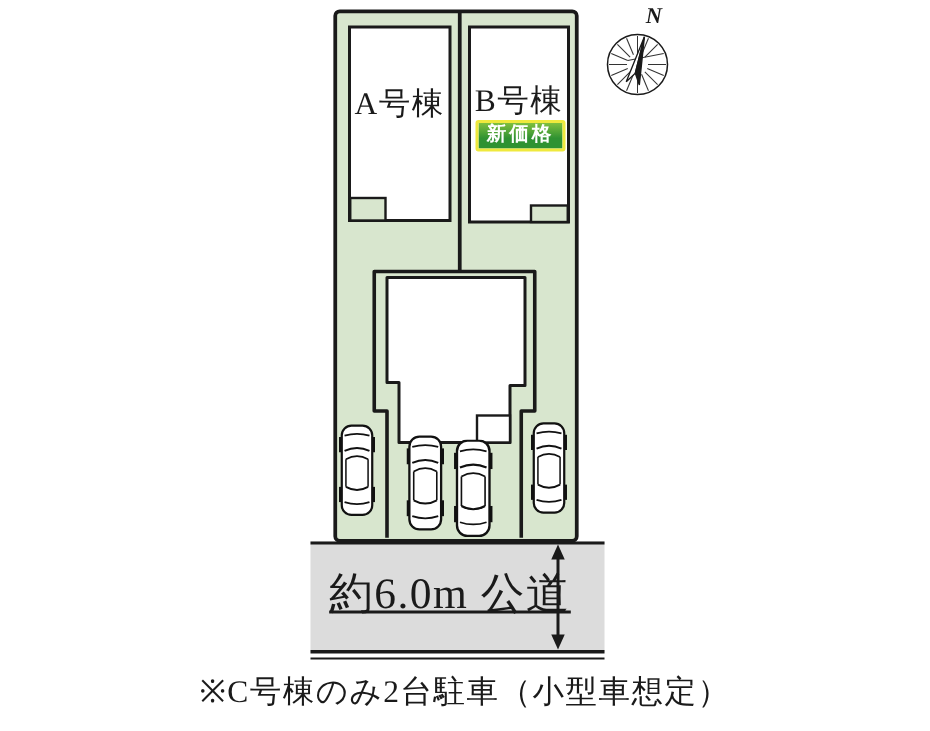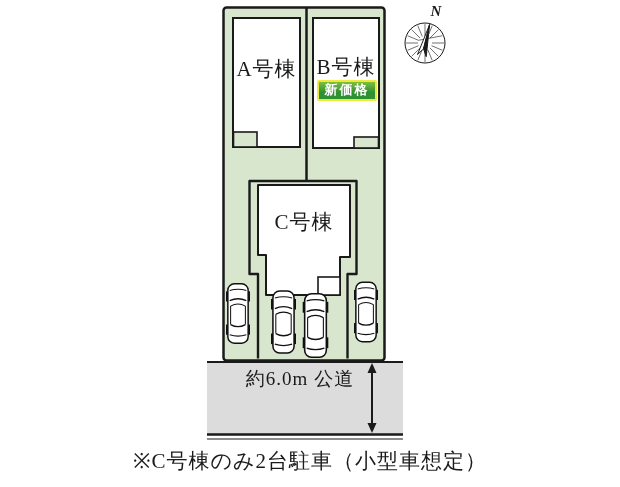--- a/index.html
+++ b/index.html
@@ -10,24 +10,24 @@
   #plan-svg{position:absolute;left:0;top:0;}
   .lbl{position:absolute;text-align:center;color:#1a1a1a;}
   .bldg-lbl{font-size:21px;line-height:24px;letter-spacing:1px;}
   #a-label{left:233px;top:57px;width:67px;}
   #b-label{left:313px;top:55px;width:66px;}
   #c-label{left:258px;top:210px;width:92px;}
   #price-badge{
     position:absolute;left:317px;top:80px;width:60px;height:21px;box-sizing:border-box;
     border:2px solid #efe93d;border-radius:2px;
     background:linear-gradient(180deg,#7fbf3e 0%,#2f9232 60%,#2f9232 100%);
-    color:#ffffff;font-family:Liberation Sans, sans-serif;
+    color:#ffffff;font-family:Liberation Mono, monospace;
     font-weight:bold;font-size:13px;line-height:16px;letter-spacing:2px;text-align:center;
   }
-  #road-label{left:212px;top:364px;width:176px;font-size:19px;line-height:30px;letter-spacing:1px;}
+  #road-label{left:212px;top:381px;width:176px;font-size:29px;line-height:30px;letter-spacing:1px;text-decoration:underline;}
   #caption{left:0;top:445px;width:620px;font-size:21px;line-height:32px;letter-spacing:1px;}
   #north-label{left:426px;top:3px;width:20px;font-size:15px;font-weight:bold;font-style:italic;}
 </style>
 </head>
 <body>
 
 <div id="stage">
 
   <svg id="plan-svg" width="620" height="487" viewBox="0 0 620 487">
     <defs>
@@ -101,18 +101,17 @@
       <g transform="rotate(14)">
         <polygon points="0,-19 -4.5,13 0,6" fill="#ffffff" stroke="#1a1a1a" stroke-width="0.9"></polygon>
         <polygon points="0,-19 4.5,13 0,6" fill="#1a1a1a" stroke="#1a1a1a" stroke-width="0.9"></polygon>
       </g>
     </g>
   </svg>
 
   <div class="lbl bldg-lbl" id="a-label">A号棟</div>
   <div class="lbl bldg-lbl" id="b-label">B号棟</div>
   <div id="price-badge">新価格</div>
-  <div class="lbl bldg-lbl" id="c-label">C号棟</div>
   <div class="lbl" id="road-label">約6.0m 公道</div>
   <div class="lbl" id="caption">※C号棟のみ2台駐車（小型車想定）</div>
   <div class="lbl" id="north-label">N</div>
 
 </div>
 
 </body></html>

